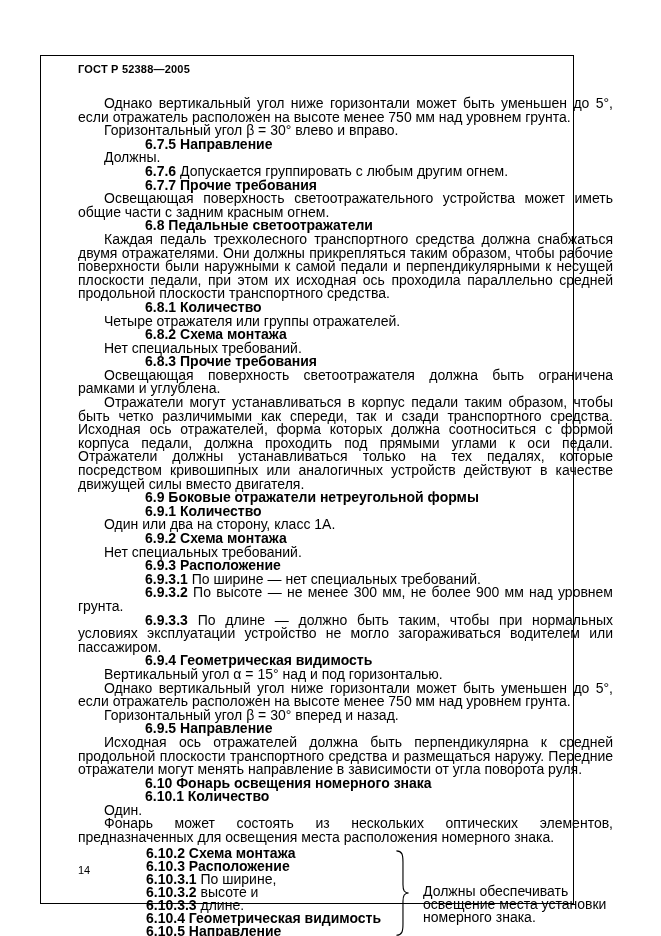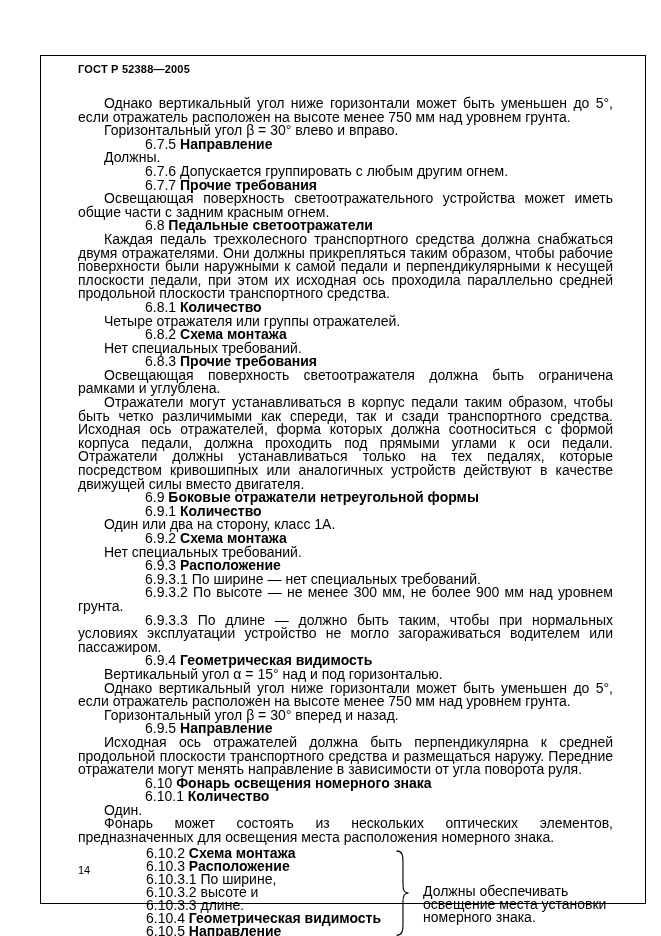--- a/index.html
+++ b/index.html
@@ -11,42 +11,42 @@
   }
   .page {
     position:relative;
     width:661px; height:936px;
     background:#ffffff;
     overflow:hidden;
   }
   .frame {
     position:absolute;
     left:40px; top:55px;
-    width:606px; height:849px;
+    width:534px; height:849px;
     border:1px solid #000;
     background:#fff;
   }
   .doc-header {
     position:absolute;
     left:37px; top:7px;
     font-size:11px;
     font-weight:bold;
     letter-spacing:0.2px;
   }
   .doc-body {
     position:absolute;
     left:37px; top:41px;
     width:535px;
     font-size:14px;
     line-height:13.6px;
     text-align:justify;
   }
   .para { text-indent:26px; }
   .h { font-weight:bold; text-align:left; }
-  .pfx { font-weight:normal;padding-left:41px; }
+  .pfx { font-weight:bold;padding-left:41px; }
   .pfx::after { content:"\00a0"; }
   .bracket-block {
     display:flex;
     align-items:center;
     margin-left:27px;
     margin-top:2px;
     text-indent:0;
     text-align:left;
   }
   .block-items { flex:0 0 auto; }

